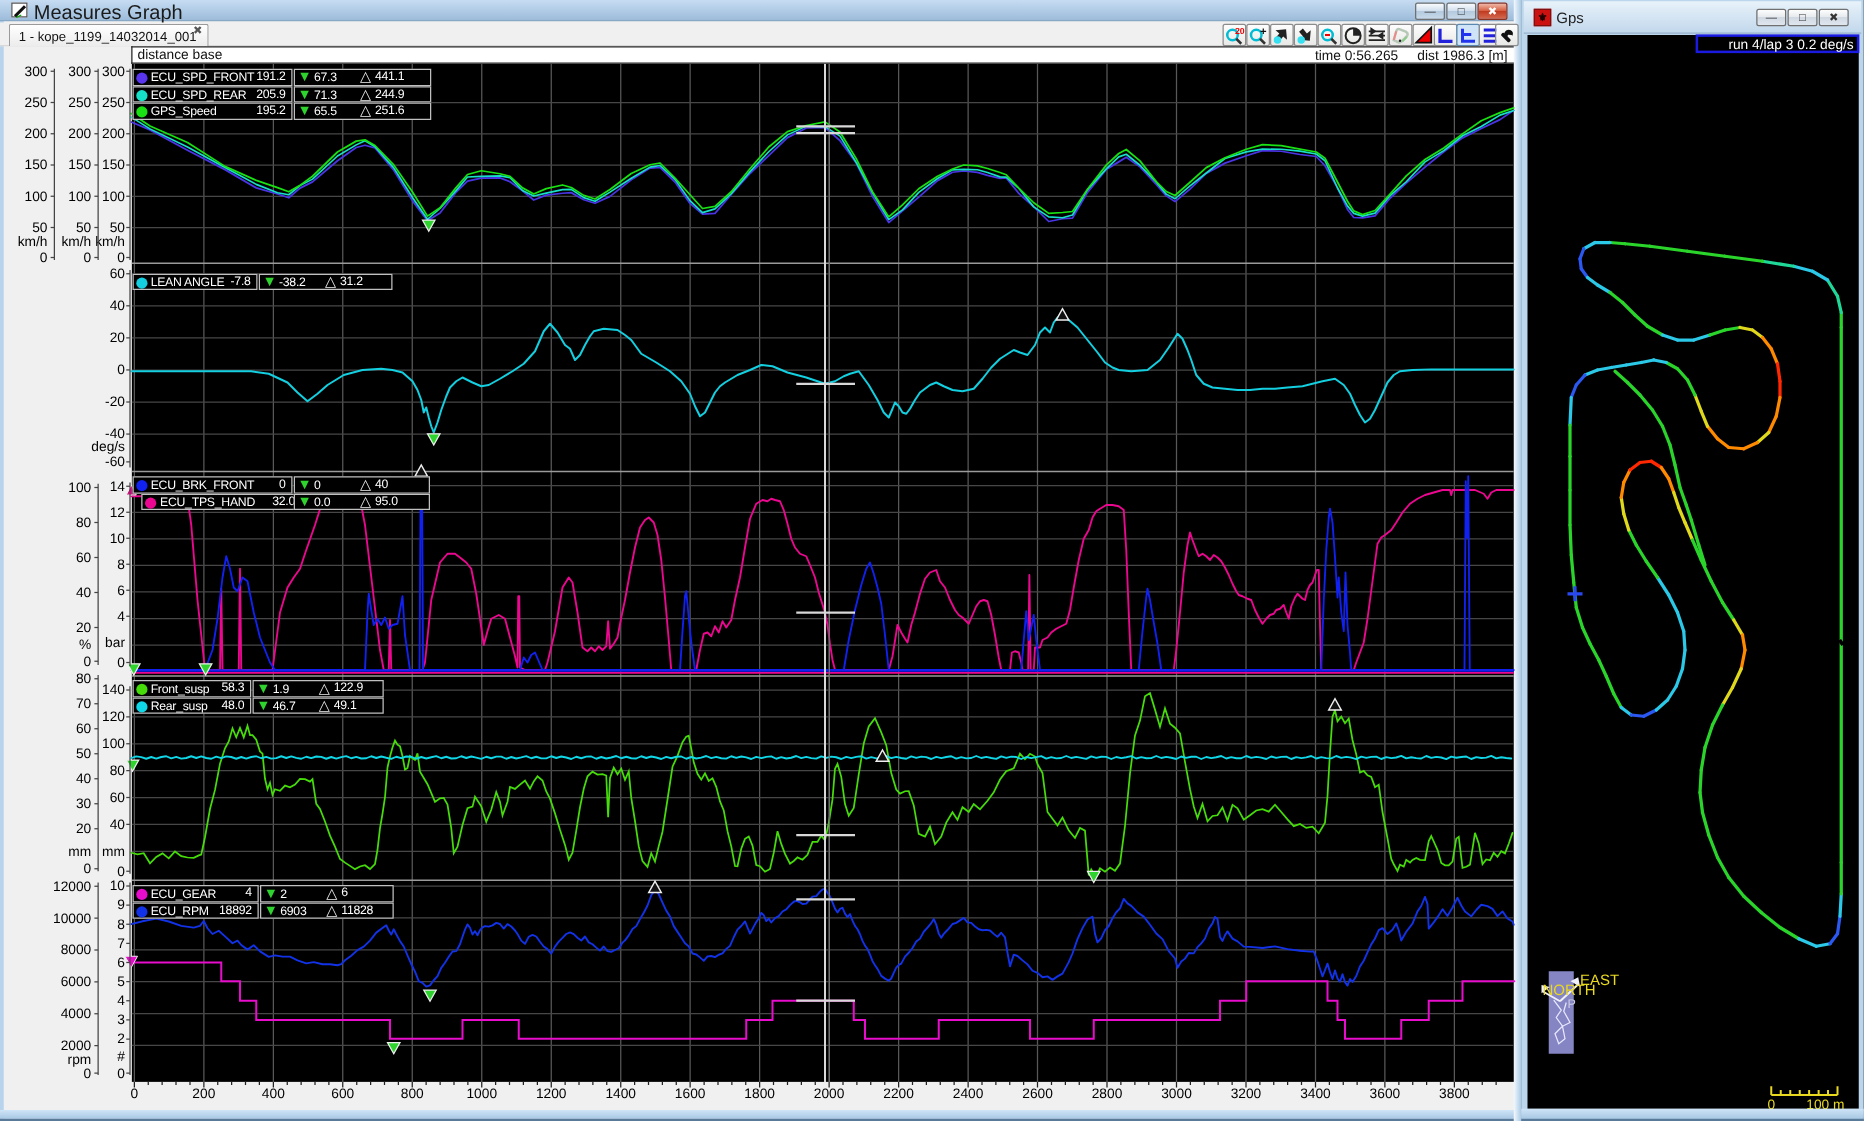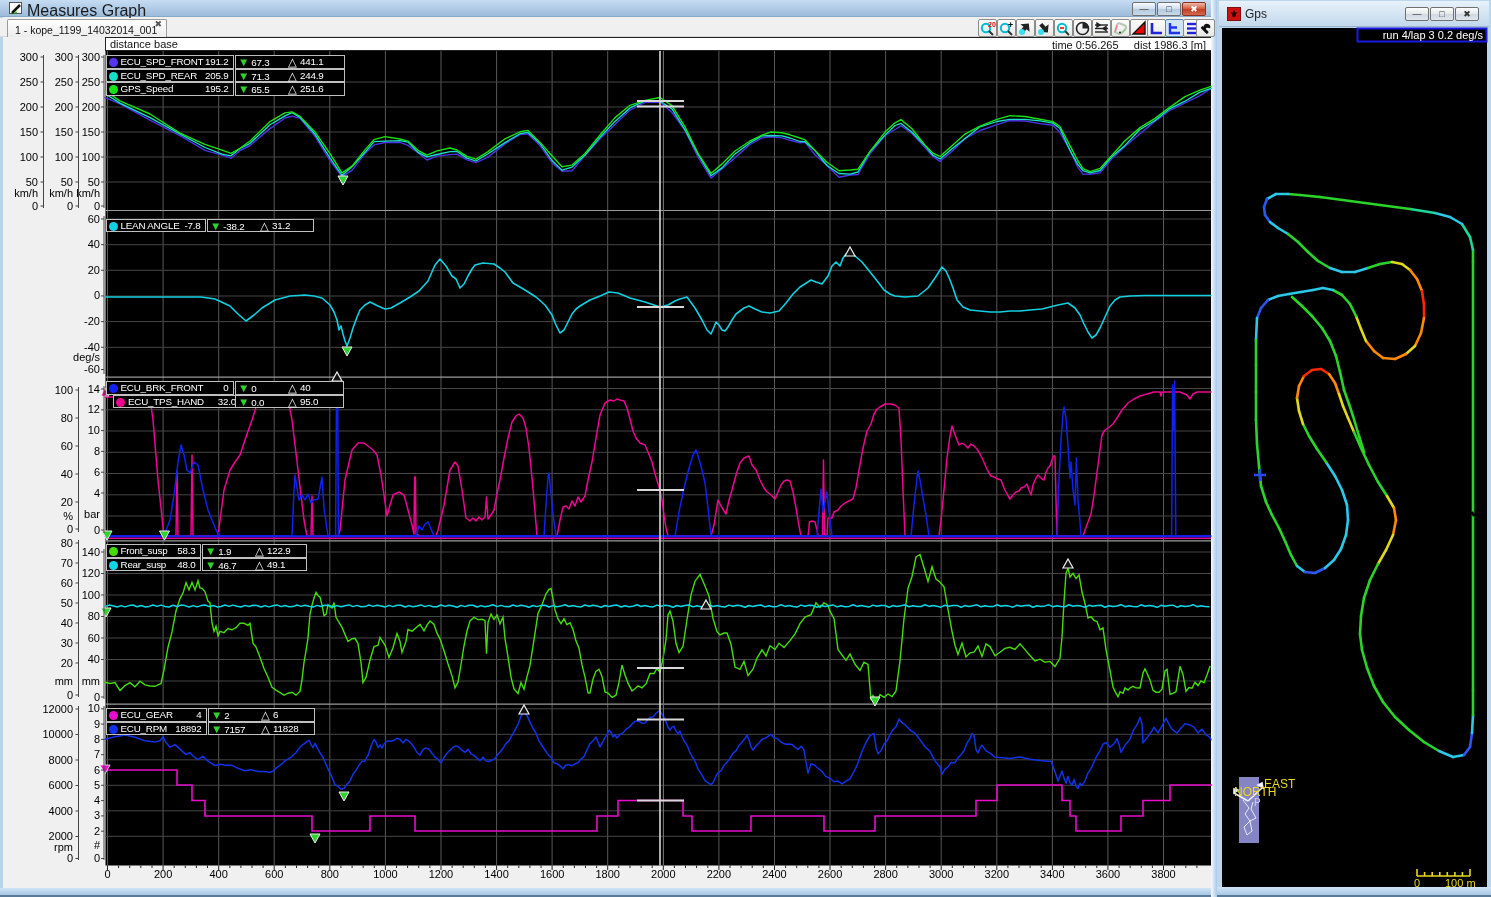--- a/index.html
+++ b/index.html
@@ -666,12 +666,12 @@
 <div class="lgB" style="left:235.0px;top:381px;width:109px"><span class="tmin">▼</span><span class="vmin">0</span><span class="tmax">△</span><span class="vmax">40</span></div>
 <div class="lgA" style="left:113px;top:394.6px;width:128px"><span class="dot" style="background:#ec0790"></span><span class="lname">ECU_TPS_HAND</span><span class="lval">32.0</span></div>
 <div class="lgB" style="left:235.0px;top:394.6px;width:109px"><span class="tmin">▼</span><span class="vmin">0.0</span><span class="tmax">△</span><span class="vmax">95.0</span></div>
 <div class="lgA" style="left:105.5px;top:544px;width:95px"><span class="dot" style="background:#46dc0a"></span><span class="lname">Front_susp</span><span class="lval">58.3</span></div>
 <div class="lgB" style="left:202.0px;top:544px;width:105px"><span class="tmin">▼</span><span class="vmin">1.9</span><span class="tmax">△</span><span class="vmax">122.9</span></div>
 <div class="lgA" style="left:105.5px;top:557.6px;width:95px"><span class="dot" style="background:#10d7e8"></span><span class="lname">Rear_susp</span><span class="lval">48.0</span></div>
 <div class="lgB" style="left:202.0px;top:557.6px;width:105px"><span class="tmin">▼</span><span class="vmin">46.7</span><span class="tmax">△</span><span class="vmax">49.1</span></div>
 <div class="lgA" style="left:105.5px;top:708px;width:101px"><span class="dot" style="background:#e80ccc"></span><span class="lname">ECU_GEAR</span><span class="lval">4</span></div>
 <div class="lgB" style="left:208.0px;top:708px;width:107px"><span class="tmin">▼</span><span class="vmin">2</span><span class="tmax">△</span><span class="vmax">6</span></div>
 <div class="lgA" style="left:105.5px;top:721.6px;width:101px"><span class="dot" style="background:#1232e8"></span><span class="lname">ECU_RPM</span><span class="lval">18892</span></div>
-<div class="lgB" style="left:208.0px;top:721.6px;width:107px"><span class="tmin">▼</span><span class="vmin">7157</span><span class="tmax">△</span><span class="vmax">11828</span></div>
+<div class="lgB" style="left:208.0px;top:721.6px;width:107px"><span class="tmin">▼</span><span class="vmin">6903</span><span class="tmax">△</span><span class="vmax">11828</span></div>
 </body></html>

